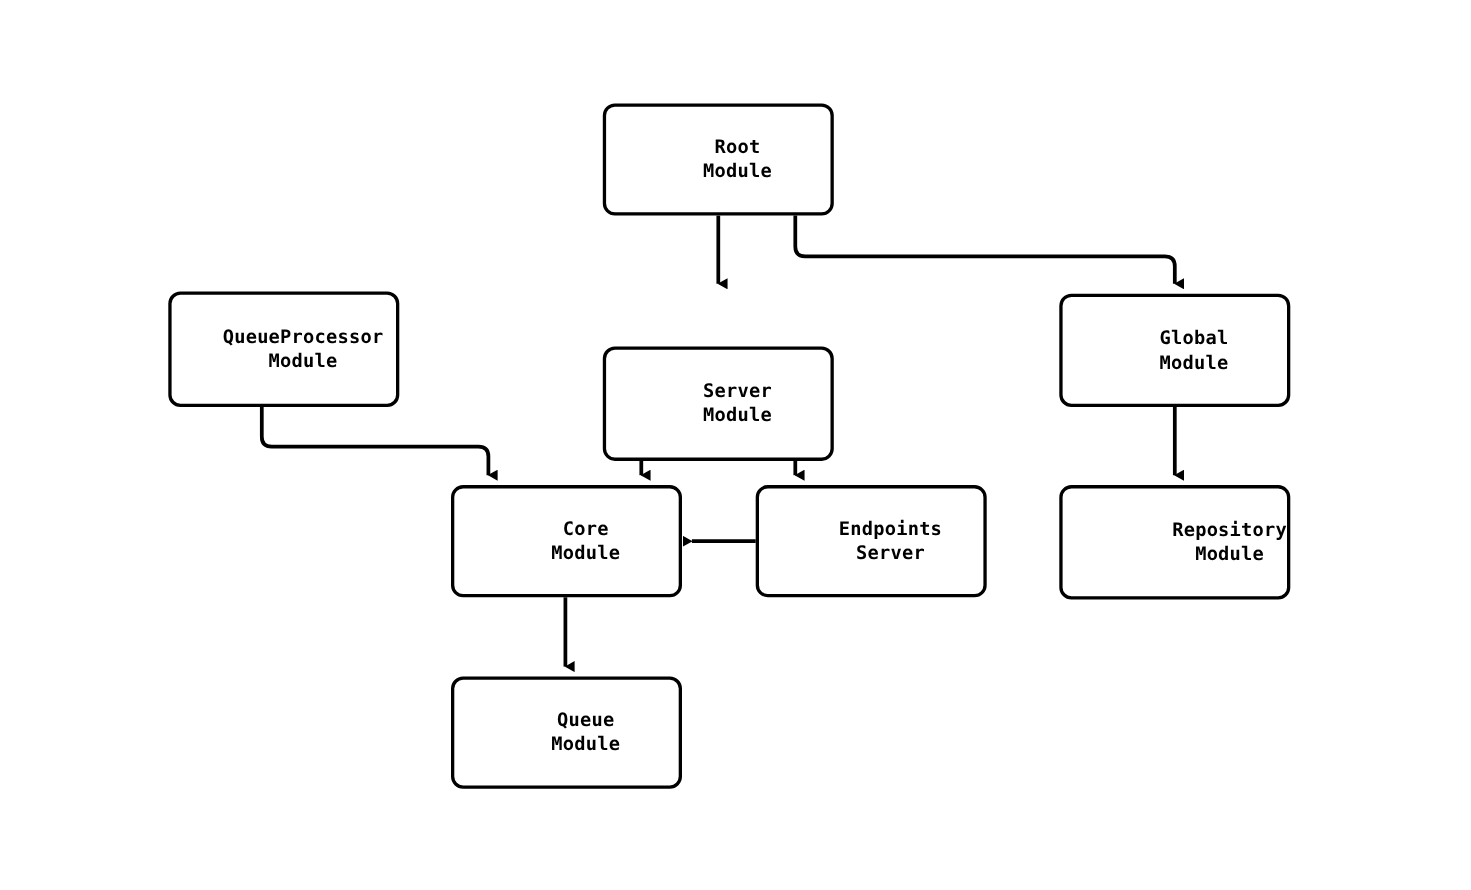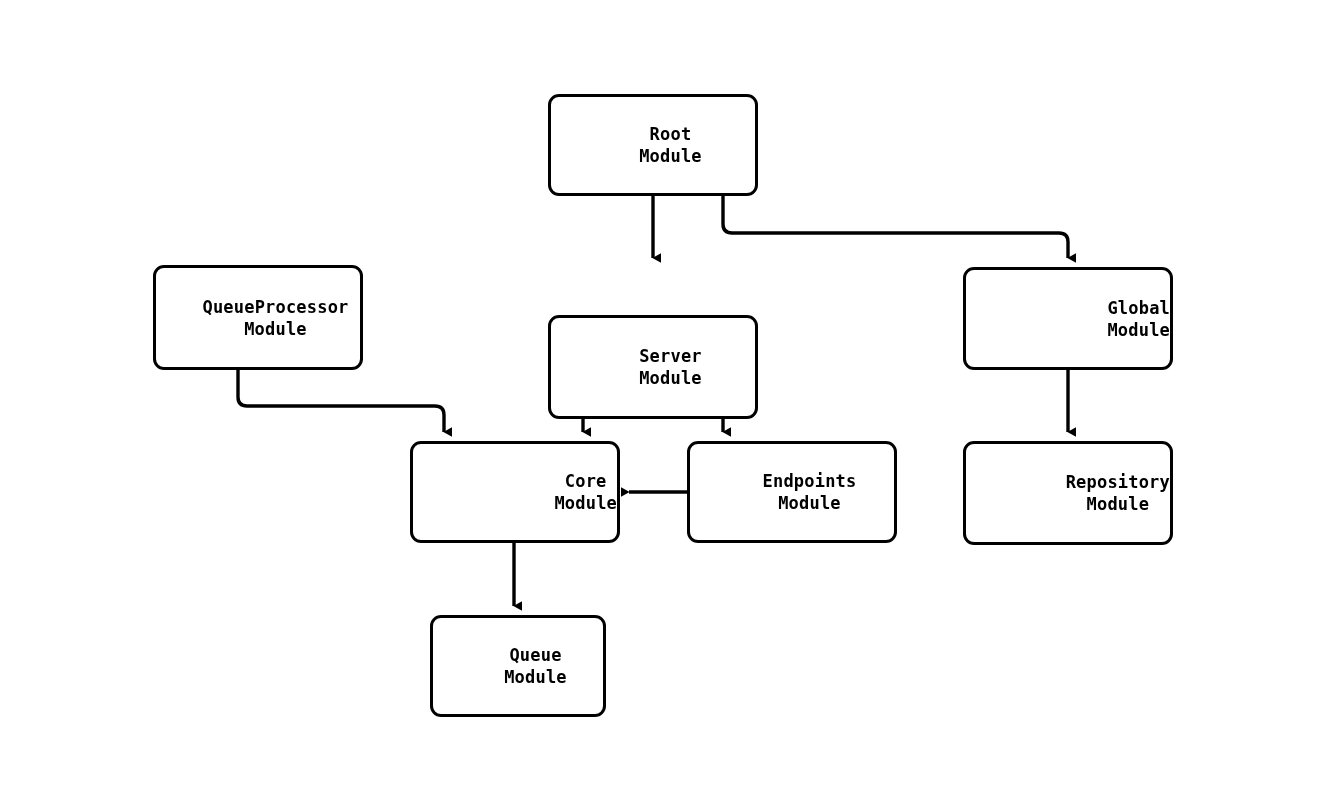--- a/index.html
+++ b/index.html
@@ -94,38 +94,38 @@
   <div class="node" style="left:133px; top:265px; width:210px; height:105px;margin-left:20px;">
     <div class="node-label">QueueProcessor
 Module</div>
   </div>
 
   <div class="node" style="left:548px; top:267px; width:210px; height:104px;margin-top:48px;">
     <div class="node-label">Server
 Module</div>
   </div>
 
-  <div class="node" style="left:963px; top:267px; width:210px; height:103px;align-items:flex-end;">
+  <div class="node" style="left:963px; top:267px; width:210px; height:103px;">
     <div class="node-label">Global
 Module</div>
   </div>
 
-  <div class="node" style="left:410px; top:441px; width:210px; height:102px;align-items:flex-end;">
+  <div class="node" style="left:410px; top:441px; width:210px; height:102px;">
     <div class="node-label">Core
 Module</div>
   </div>
 
   <div class="node" style="left:687px; top:441px; width:210px; height:102px;">
     <div class="node-label">Endpoints
-Module</div>
+Server</div>
   </div>
 
   <div class="node" style="left:963px; top:441px; width:210px; height:104px;align-items:flex-end;">
     <div class="node-label">Repository
 Module</div>
   </div>
 
-  <div class="node" style="left:410px; top:615px; width:176px; height:102px;margin-left:20px;">
+  <div class="node" style="left:410px; top:615px; width:210px; height:102px;">
     <div class="node-label">Queue
 Module</div>
   </div>
 
 </div>
 
 </body></html>

